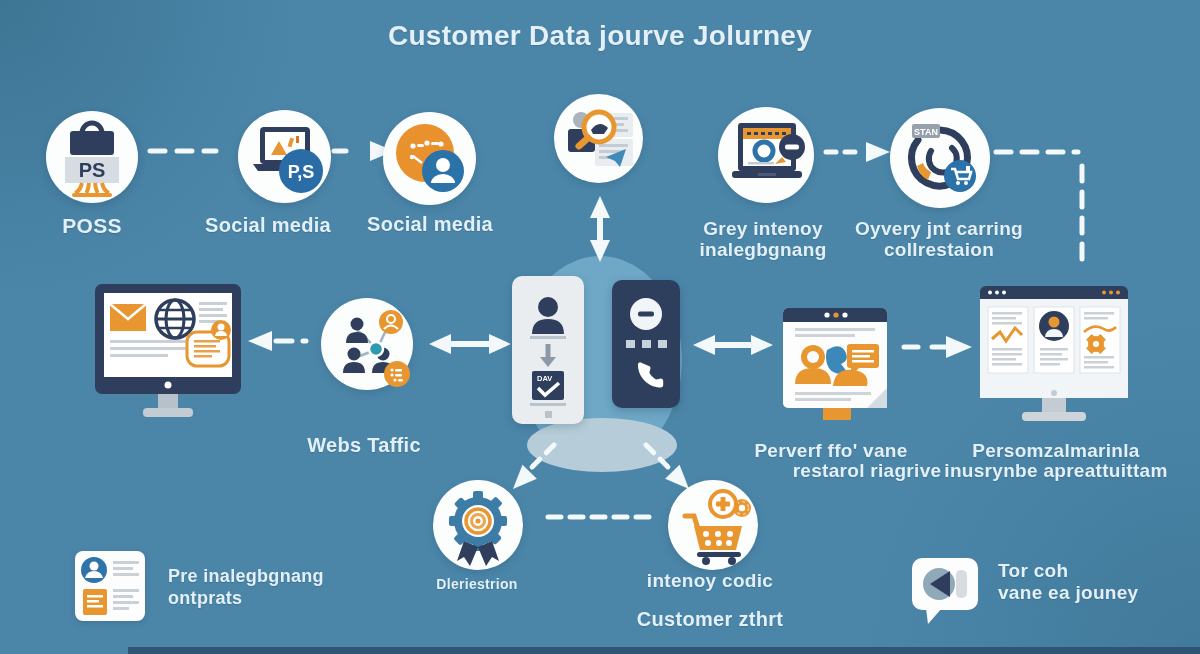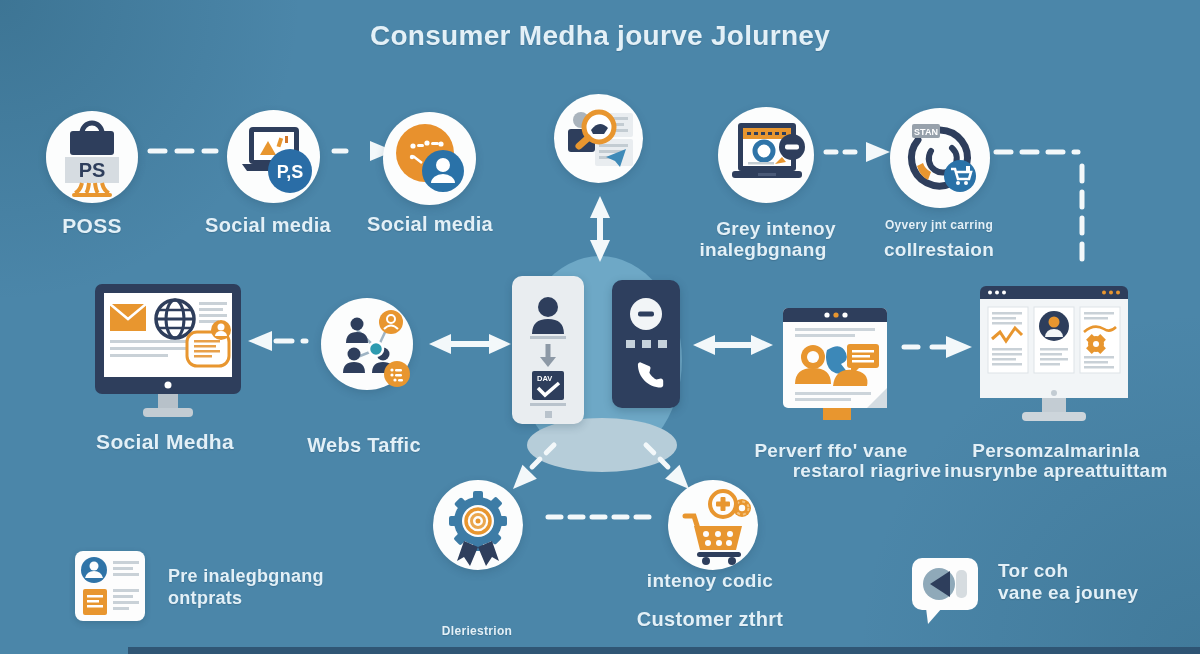--- a/index.html
+++ b/index.html
@@ -22,21 +22,21 @@
   #arrow-layer{position:absolute;left:0;top:0;z-index:2;}
   .blob{position:absolute;border-radius:50%;z-index:1;}
   .node{z-index:3;}
   svg{display:block;}
 </style>
 </head>
 <body>
 
 <div id="canvas">
 
-  <div class="lbl" style="left:600px;top:20px;font-size:28px;">Consumer Medha jourve Jolurney</div>
+  <div class="lbl" style="left:600px;top:20px;font-size:28px;">Customer Data jourve Jolurney</div>
 
   <div class="blob" style="left:518px;top:256px;width:164px;height:208px;background:#6ea8c6;"></div>
   <div class="blob" style="left:527px;top:418px;width:150px;height:54px;background:#b6cdd9;"></div>
 
   <svg id="arrow-layer" width="1200" height="654" viewBox="0 0 1200 654">
     <g stroke="#f3f8fa" fill="#f3f8fa" stroke-width="5" stroke-linecap="round">
       <g>
         <line x1="150" y1="151" x2="216" y2="151" stroke-dasharray="15 12" fill="none"></line>
       </g>
       <g>
@@ -97,21 +97,21 @@
       <text x="46" y="66" font-size="20" font-weight="bold" fill="#2e3e5c" text-anchor="middle">PS</text>
       <path d="M36 72 q-2 8 -7 10" stroke="#e8962f" stroke-width="4" fill="none"></path>
       <path d="M43 72 q-1 8 -3 10" stroke="#e8962f" stroke-width="4" fill="none"></path>
       <path d="M49 72 q1 8 3 10" stroke="#e8962f" stroke-width="4" fill="none"></path>
       <path d="M56 72 q2 8 7 10" stroke="#e8962f" stroke-width="4" fill="none"></path>
       <rect x="26" y="82" width="40" height="4" rx="2" fill="#e8962f"></rect>
     </svg>
   </div>
   <div class="lbl" style="left:92px;top:214px;font-size:21px;">POSS</div>
 
-  <div class="circ node" style="left:227px;top:110px;width:93px;height:93px;">
+  <div class="circ node" style="left:238px;top:110px;width:93px;height:93px;">
     <svg width="93" height="93" viewBox="0 0 93 93">
       <rect x="22" y="17" width="50" height="37" rx="4" fill="#2e3e5c"></rect>
       <rect x="27" y="22" width="40" height="28" fill="#ffffff"></rect>
       <path d="M33 45 L41 31 L49 45 Z" fill="#e8962f"></path>
       <rect x="51" y="28" width="4" height="9" fill="#e8962f" transform="rotate(18 53 32)"></rect>
       <rect x="58" y="26" width="3" height="7" fill="#d1762a"></rect>
       <path d="M15 54 h63 l-5 7 h-53 Z" fill="#2e3e5c"></path>
       <circle cx="63" cy="61" r="22" fill="#2a6da6"></circle>
       <text x="63" y="68" font-size="18" font-weight="bold" fill="#ffffff" text-anchor="middle">P,S</text>
     </svg>
@@ -170,38 +170,38 @@
       </g>
       <circle cx="46" cy="44" r="9" fill="none" stroke="#2f74a8" stroke-width="5"></circle>
       <rect x="30" y="55" width="26" height="2.5" fill="#c3ccd2"></rect>
       <rect x="14" y="64" width="70" height="7" rx="3" fill="#2e3e5c"></rect>
       <rect x="40" y="66" width="18" height="3" fill="#4a5a78"></rect>
       <circle cx="74" cy="40" r="13" fill="#2e3e5c"></circle>
       <rect x="67" y="37.5" width="14" height="5" rx="2" fill="#ffffff"></rect>
       <path d="M64 50 l-7 7 l11 -2 Z" fill="#e8962f"></path>
     </svg>
   </div>
-  <div class="lbl" style="left:763px;top:218px;font-size:19px;margin-left:13px;">Grey intenoy</div>
+  <div class="lbl" style="left:763px;top:218px;font-size:19px;">Grey intenoy</div>
   <div class="lbl" style="left:763px;top:239px;font-size:19px;">inalegbgnang</div>
 
   <div class="circ node" style="left:890px;top:108px;width:100px;height:100px;text-align:center;">
     <svg width="100" height="100" viewBox="0 0 100 100">
       <path d="M50 22 a28 28 0 1 1 -22 10" fill="none" stroke="#2e3e5c" stroke-width="7" stroke-linecap="round"></path>
       <path d="M62 40 a14 14 0 1 1 -21 3" fill="none" stroke="#2e3e5c" stroke-width="6" stroke-linecap="round"></path>
       <path d="M27 58 q3 10 11 14 l3 -8 q-6 -3 -8 -9 Z" fill="#e8962f"></path>
       <rect x="22" y="16" width="28" height="14" rx="2" fill="#97a1ab"></rect>
       <text x="36" y="27" font-size="9" font-weight="bold" fill="#ffffff" text-anchor="middle">STAN</text>
       <circle cx="70" cy="68" r="16" fill="#2a72a8"></circle>
       <path d="M61 61 h4 l3 10 h11 l2 -7 h-14" stroke="#ffffff" stroke-width="2.6" fill="none"></path>
       <circle cx="68" cy="75" r="2" fill="#ffffff"></circle>
       <circle cx="76" cy="75" r="2" fill="#ffffff"></circle>
       <rect x="76" y="58" width="4" height="6" fill="#ffffff"></rect>
     </svg>
   </div>
-  <div class="lbl" style="left:939px;top:218px;font-size:12px;">Oyvery jnt carring</div>
+  <div class="lbl" style="left:939px;top:218px;font-size:19px;">Oyvery jnt carring</div>
   <div class="lbl" style="left:939px;top:239px;font-size:19px;">collrestaion</div>
 
   <div class="abs node" style="left:95px;top:284px;">
     <svg width="146" height="140" viewBox="0 0 146 140">
       <rect x="0" y="0" width="146" height="110" rx="7" fill="#2e3e5c"></rect>
       <rect x="9" y="9" width="128" height="84" fill="#ffffff"></rect>
       <circle cx="73" cy="101" r="3.5" fill="#ffffff"></circle>
       <rect x="15" y="20" width="36" height="27" fill="#e8962f"></rect>
       <path d="M15 20 l18 15 l18 -15" stroke="#ffffff" stroke-width="2.5" fill="none"></path>
       <circle cx="80" cy="35" r="19" fill="none" stroke="#2e3e5c" stroke-width="3.5"></circle>
@@ -225,21 +225,20 @@
         <rect x="99" y="66" width="26" height="2.5"></rect>
           <rect x="99" y="71" width="18" height="2.5"></rect>
       </g>
       <circle cx="126" cy="46" r="10" fill="#e8962f"></circle>
       <circle cx="126" cy="43" r="3.5" fill="#ffffff"></circle>
       <path d="M120 52 a6 5 0 0 1 12 0 Z" fill="#ffffff"></path>
       <rect x="63" y="110" width="20" height="14" fill="#b7c1c9"></rect>
       <rect x="48" y="124" width="50" height="9" rx="4" fill="#c3ccd3"></rect>
     </svg>
   </div>
-  <div class="lbl" style="left:165px;top:430px;font-size:21px;">Social Medha</div>
 
   <div class="circ node" style="left:321px;top:298px;width:92px;height:92px;">
     <svg width="92" height="92" viewBox="0 0 92 92">
       <g stroke="#9fb4c4" stroke-width="2.5">
         <line x1="36" y1="32" x2="54" y2="49"></line>
         <line x1="34" y1="60" x2="54" y2="52"></line>
         <line x1="62" y1="60" x2="57" y2="53"></line>
         <line x1="66" y1="30" x2="58" y2="47"></line>
       </g>
       <circle cx="36" cy="26" r="6.5" fill="#2e3e5c"></circle>
@@ -395,21 +394,21 @@
       </g>
       <circle cx="45" cy="41" r="24" fill="#3d7ca6"></circle>
       <circle cx="45" cy="41" r="16" fill="#fdfdfd"></circle>
       <circle cx="45" cy="41" r="12" fill="none" stroke="#e8962f" stroke-width="3.5"></circle>
       <circle cx="45" cy="41" r="6.5" fill="none" stroke="#eaa74f" stroke-width="3"></circle>
       <circle cx="45" cy="41" r="2.5" fill="#e8962f"></circle>
       <polygon points="31,61 45,67 37,86 31,77 24,81" fill="#2e3e5c"></polygon>
       <polygon points="59,61 45,67 53,86 59,77 66,81" fill="#2e3e5c"></polygon>
     </svg>
   </div>
-  <div class="lbl" style="left:477px;top:624px;font-size:12px;">Dleriestrion</div>
+  <div class="lbl" style="left:477px;top:576px;font-size:14px;">Dleriestrion</div>
 
   <div class="circ node" style="left:668px;top:480px;width:90px;height:90px;">
     <svg width="90" height="90" viewBox="0 0 90 90">
       <circle cx="74" cy="28" r="9" fill="#e8962f"></circle>
       <circle cx="74" cy="28" r="6.5" fill="none" stroke="#f4c27d" stroke-width="2" stroke-dasharray="3 3"></circle>
       <circle cx="74" cy="28" r="3.2" fill="#fdfdfd"></circle>
       <circle cx="55" cy="24" r="13" fill="#fdfdfd" stroke="#e8962f" stroke-width="4"></circle>
       <rect x="48" y="21.5" width="14" height="5" rx="1" fill="#e8962f"></rect>
       <rect x="52.5" y="17" width="5" height="14" rx="1" fill="#e8962f"></rect>
       <path d="M17 36 h9 l7 22" stroke="#e8962f" stroke-width="5" fill="none" stroke-linecap="round"></path>

